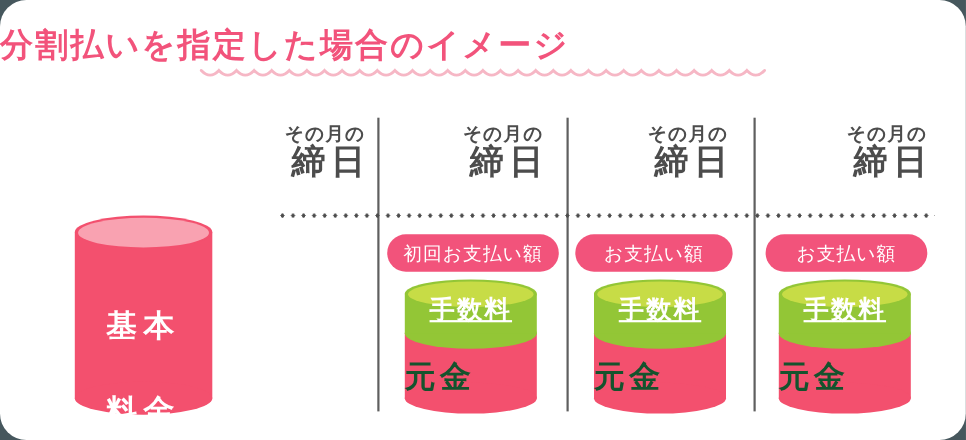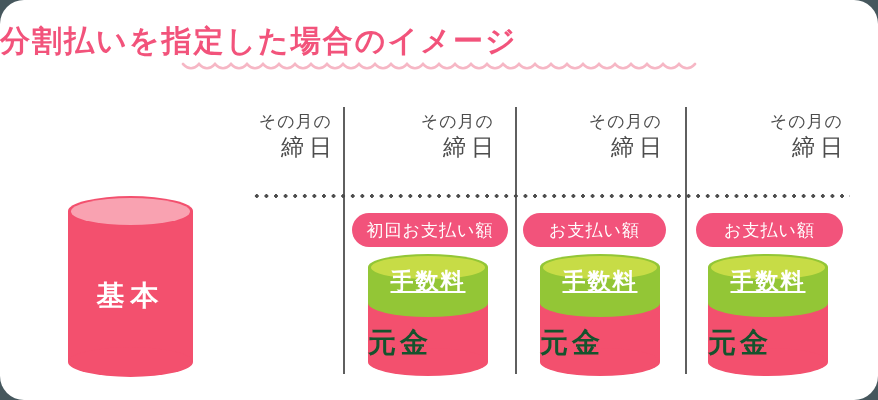--- a/index.html
+++ b/index.html
@@ -39,24 +39,24 @@
     width: 598px; height: 4px;
     background-image: radial-gradient(circle, var(--ink_gray) 1.7px, transparent 1.9px);
     background-size: 9.6px 4px;
     background-position: 0 50%;
     background-repeat: repeat-x;
   }
 
   .colhead {
     position: absolute; top: 111px;
     text-align: right;
-    color: var(--ink_gray); font-weight: normal;
+    color: var(--ink_gray); font-weight: bold;
   }
   .colhead .l1 { font-size: 17px; line-height: 22px; letter-spacing: 1px; }
-  .colhead .l2 { font-size: 23px; line-height: 28px; letter-spacing: 5px; margin-right: -5px; }
+  .colhead .l2 { font-size: 31px; line-height: 28px; letter-spacing: 5px; margin-right: -5px; }
 
   .badge {
     position: absolute; top: 213px; height: 34px;
     border-radius: 17px;
     background: var(--pink); color: #fff;
     font-size: 17px; font-weight: normal; letter-spacing: 1px;
     display: flex; align-items: center; justify-content: center;
   }
 
   
@@ -129,20 +129,21 @@
   <div class="badge" style="left:523px;width:143px">お支払い額</div>
   <div class="badge" style="left:696px;width:147px">お支払い額</div>
 
   <div class="bigcyl">
     <div class="bc-body"></div>
     <div class="bc-bottom"></div>
     <div class="bc-rim"></div>
     <div class="bc-top"></div>
     <div class="bc-label">
       <span>基本</span>
+      <span>料金</span>
     </div>
   </div>
 
   <div class="scyl" style="left:368px">
     <div class="p-body"></div>
     <div class="p-bottom"></div>
     <div class="g-bottom"></div>
     <div class="g-body"></div>
     <div class="g-rim"></div>
     <div class="g-top"></div>

